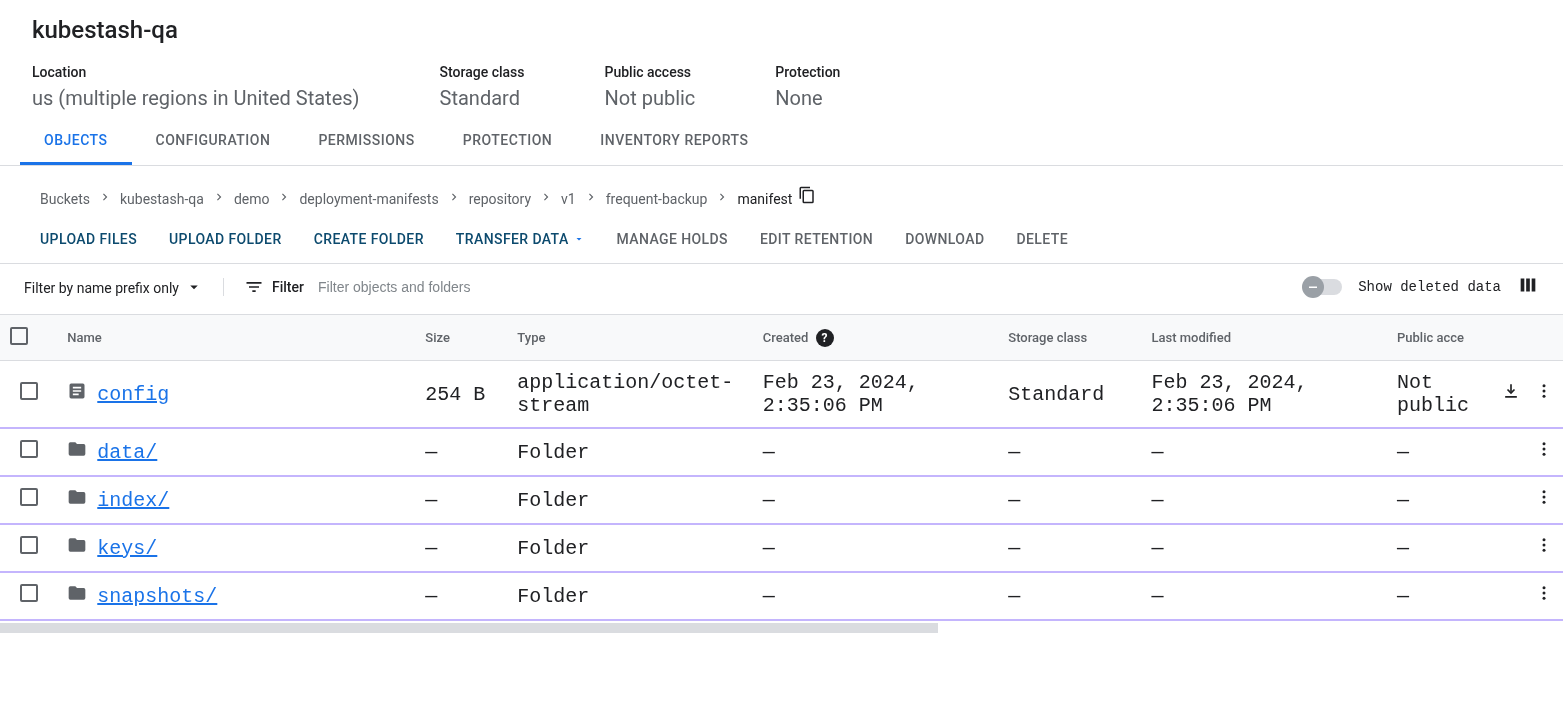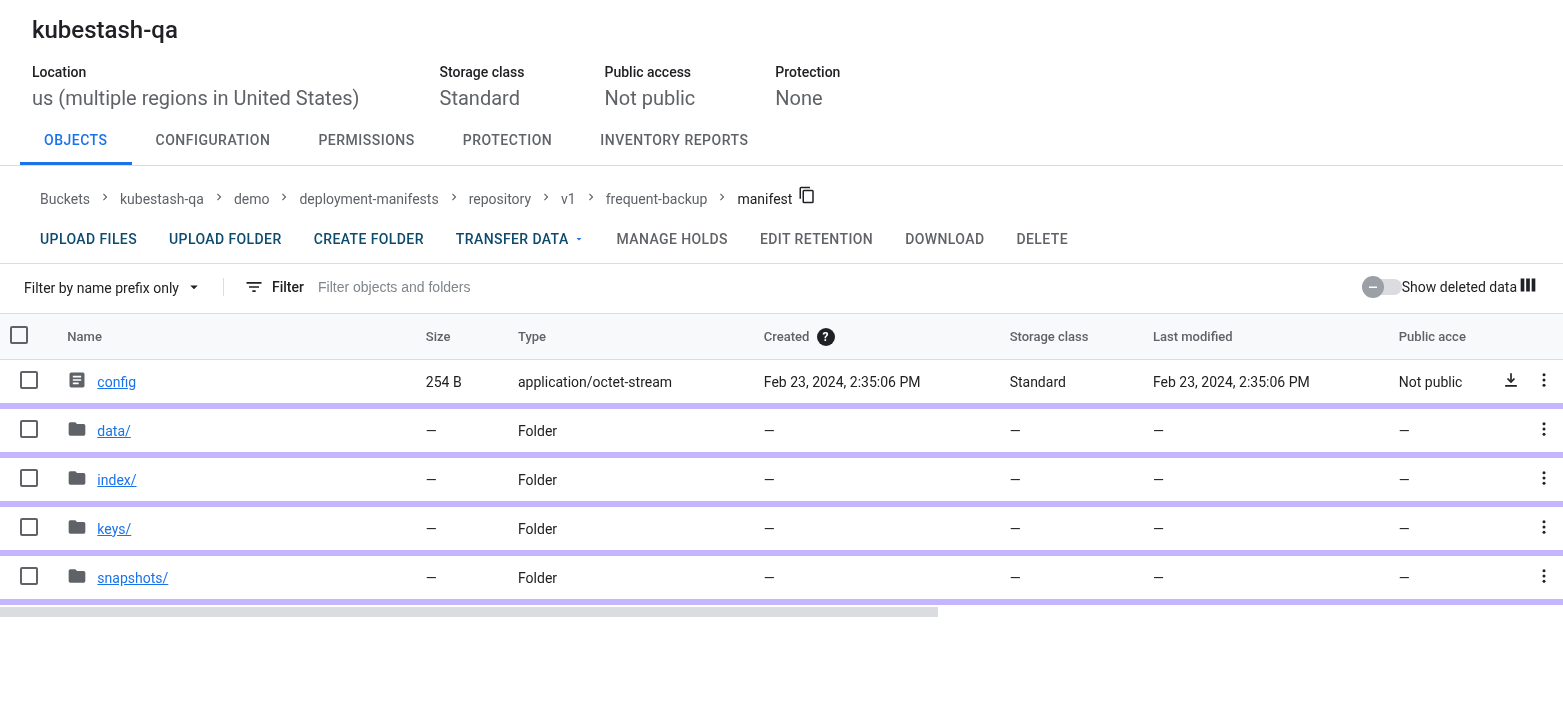--- a/index.html
+++ b/index.html
@@ -26,34 +26,34 @@
   .copy-icon { margin-left: 6px; cursor: pointer; }
   .actions { display: flex; gap: 32px; padding: 8px 40px 16px 40px; }
   .action-btn { font-size: 14px; font-weight: 500; letter-spacing: 0.4px; cursor: pointer; display: flex; align-items: center; gap: 4px; }
   .action-btn.primary { color: #0c4a6e; }
   .action-btn.secondary { color: #5f6368; }
   .filter-bar { display: flex; align-items: center; padding: 10px 24px; border-top: 1px solid #dadce0; }
   .filter-prefix { display: flex; align-items: flex-end; gap: 6px; font-size: 14px; color: #202124; cursor: pointer; padding-right: 20px; border-right: 1px solid #dadce0; margin-right: 20px; }
   .filter-label-group { display: flex; align-items: center; gap: 8px; font-weight: 500; margin-right: 14px; }
   .filter-input { border: none; outline: none; font-size: 14px; color: #5f6368; flex: 1; }
   .filter-input::placeholder { color: #80868b; }
-  .filter-right { display: flex; align-items: center; margin-left: auto; }
+  .filter-right { display: flex; align-items: center; gap: 16px; margin-left: auto; font-family: Liberation Mono, monospace; }
   .toggle-switch {
     width: 36px; height: 16px; background: #dadce0; border-radius: 10px; position: relative; cursor: pointer;
   }
   .toggle-knob {
     width: 22px; height: 22px; background: #9aa0a6; border-radius: 50%;
     position: absolute; left: -4px; top: -3px;
     display: flex; align-items: center; justify-content: center;
   }
   .toggle-text { font-size: 14px; }
   .columns-icon { cursor: pointer; }
   .table { width: 100%; border-collapse: collapse; }
   .table th { text-align: left; font-weight: 500; color: #5f6368; padding: 12px 10px; background: #f8f9fa; font-size: 13px; border-top: 1px solid #dadce0; border-bottom: 1px solid #dadce0;}
-  .table td { padding: 10px 10px; border-bottom: 6px solid #c4b5fd; font-size: 14px; color: #202124; }
+  .table td { padding: 10px 10px; border-bottom: 2px solid #c4b5fd; font-size: 20px; color: #202124; font-family: Liberation Mono, monospace; }
   .checkbox { width: 18px; height: 18px; border: 2px solid #5f6368; border-radius: 2px; display: inline-block; cursor: pointer; }
   .name-cell { display: flex; align-items: center; gap: 10px; }
   .file-icon, .folder-icon { color: #5f6368; flex-shrink: 0; }
   .link { color: #1a73e8; text-decoration: underline; cursor: pointer; }
   .row-actions { display: flex; align-items: center; gap: 14px; justify-content: flex-end; }
   .icon-btn { cursor: pointer; color: #202124; }
   .col-cb { width: 56px; text-align: center; }
   .col-name { width: 350px; }
   .col-size { width: 90px; }
   .col-type { width: 240px; }

